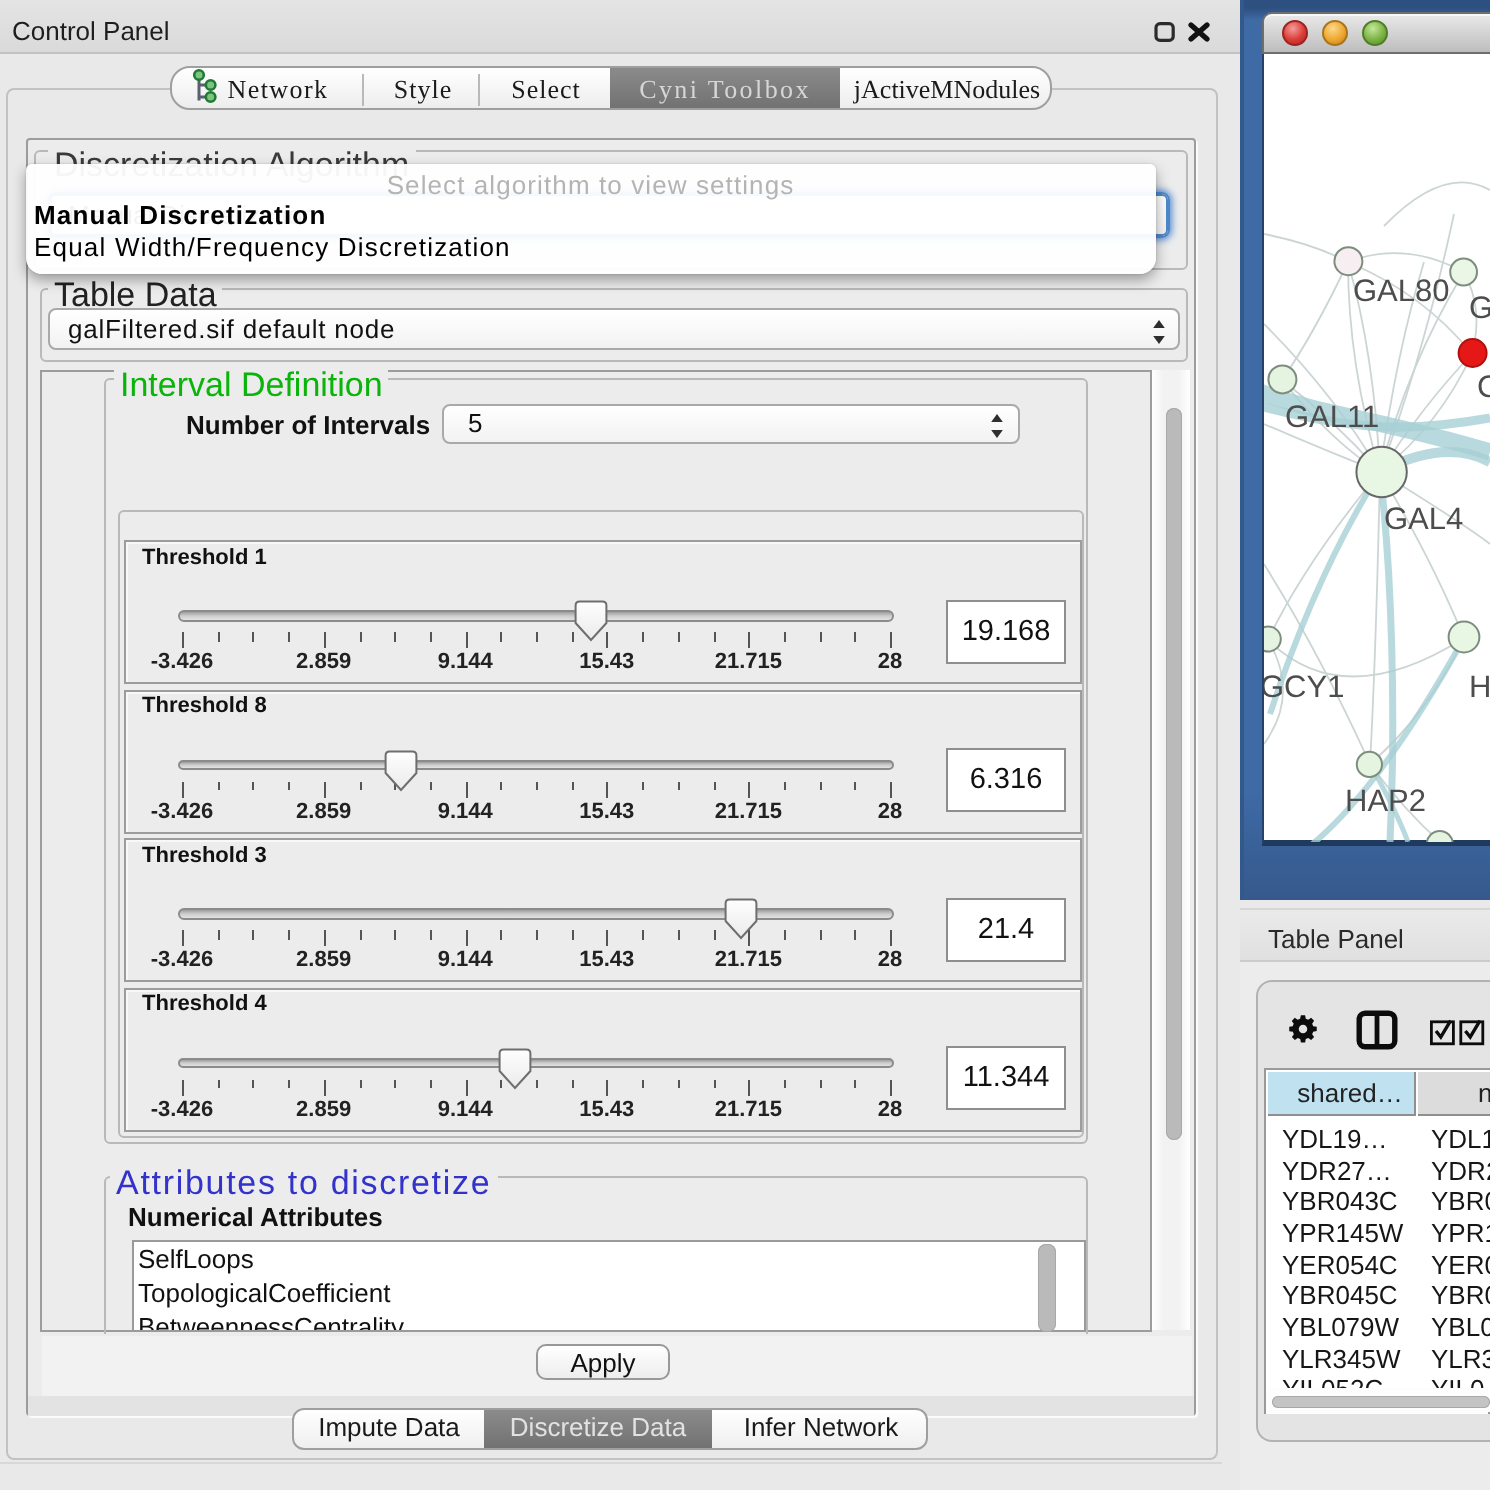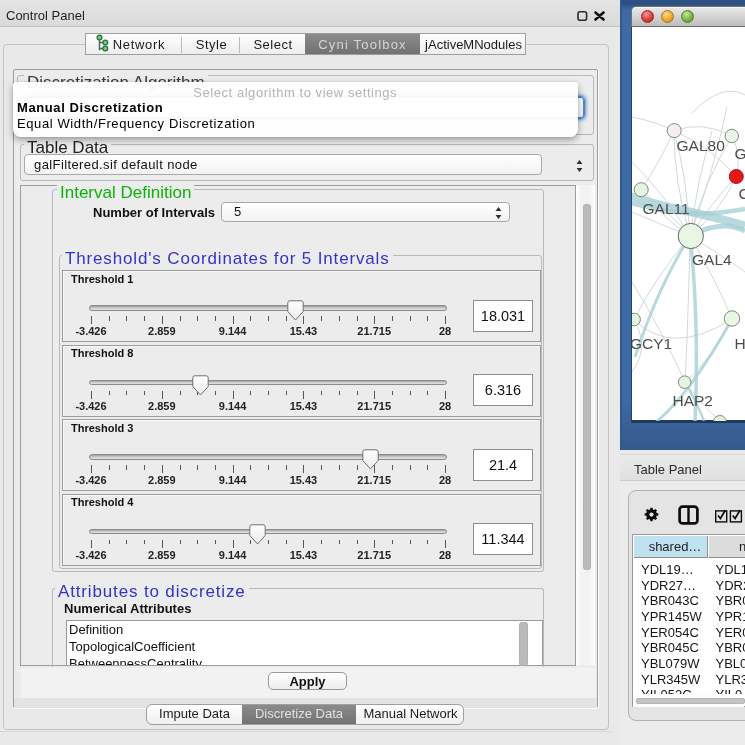--- a/index.html
+++ b/index.html
@@ -12,22 +12,22 @@
 #titlebar .t { position:absolute; left:6px; top:8px; font-size:13px; color:#1e1e1e; }
 .winbtn { position:absolute; top:11px; }
 
 #dock { left:3px; top:44px; width:605.5px; height:685.5px;
   border:1px solid #c2c2c2; border-radius:4px; background:#e9e9e9; }
 #cyni { left:12.5px; top:69px; width:585px; height:639px;
   border:1px solid #9c9c9c; border-radius:2px; background:#ececec;
   box-shadow:1px 1px 0 rgba(255,255,255,0.8); }
 
 #tabbar { left:85px; top:33px; width:441px; height:22px;
-  border:1px solid #9f9f9f; border-radius:0;
-  background:linear-gradient(#ffffff,#ededed); overflow:hidden; }
+  border:1px solid #9f9f9f; border-radius:10px;
+  background:linear-gradient(#ffffff,#ededed); overflow:hidden;font-family:Liberation Serif, serif; }
 #tabbar .seg { position:absolute; top:0; height:22px; font-size:13px; color:#1a1a1a;
   text-align:center; line-height:21px; }
 #tabbar .sel { background:linear-gradient(#8b8b8b,#6f6f6f); color:#d6d6d6; }
 #tabbar .sep { position:absolute; top:3px; height:16px; width:1px; background:#b9b9b9; }
 
 .group { position:absolute; border:1px solid #b9b9b9; border-radius:3px; }
 .gtitle { position:absolute; font-size:17px; background:#ececec; padding:0 3px; }
 
 .combo { position:absolute; background:linear-gradient(#ffffff,#f2f2f2); border:1px solid #a9a9a9; border-radius:4px;
   font-size:13px; color:#111; }
@@ -49,23 +49,23 @@
   color:#222; text-align:center; }
 .thumb { position:absolute; top:29px; width:17px; height:21px; }
 
 #numlist { left:66px; top:620px; width:477px; height:46px; background:#fff;
   border:1px solid #9a9a9a; font-size:13px; color:#111; overflow:hidden; }
 #numlist div { padding-left:2px; height:17.2px; line-height:17.2px; }
 
 .sb-track { position:absolute; background:linear-gradient(90deg,#ffffff,#f2f2f2 30%,#f2f2f2 70%,#ffffff); }
 .sb-thumb { position:absolute; border-radius:4px; background:#bababa; box-shadow:inset 0 0 0 0.5px #a8a8a8; }
 
-#apply { left:268px; top:672px; width:79px; height:18px; border:1px solid #989898;
+#apply { left:268px; top:672px; width:67px; height:18px; border:1px solid #989898;
   border-radius:5px; background:linear-gradient(#ffffff,#ededed); font-size:13px;
-  color:#111; text-align:center; line-height:17px;font-weight:bold; }
+  color:#111; text-align:center; line-height:17px; }
 #btabs { left:146px; top:704px; width:318px; height:21px; border:1px solid #9f9f9f;
   border-radius:6px; background:linear-gradient(#ffffff,#efefef); overflow:hidden; }
 #btabs .seg { position:absolute; top:0; height:21px; font-size:13px; color:#1a1a1a;
   text-align:center; line-height:18px; }
 #btabs .sel { background:linear-gradient(#8b8b8b,#6f6f6f); color:#e2e2e2; }
 
 #popup { left:13px; top:82px; width:564.5px; height:54.5px;
   background:rgba(255,255,255,0.95); border-radius:3px 3px 8px 8px;
   box-shadow:0 3px 7px rgba(0,0,0,0.35), 0 0 1px rgba(0,0,0,0.2); }
 #popup .hint { position:absolute; left:0; right:0; top:3px; text-align:center;
@@ -132,21 +132,21 @@
 
   <div class="group" style="left:17px;top:75px;width:576.5px;height:60px;"></div>
   <div class="gtitle" style="left:24px;top:73px;color:#3a3a3a;">Discretization Algorithm</div>
   <div class="combo" style="left:24px;top:96px;width:561px;height:23px;
        box-shadow:0 0 3.5px 1px rgba(70,130,210,0.9), inset 0 0 0 1px #4e88c8; border-color:#4e88c8;">
     <span class="txt">Manual Discretization</span>
   </div>
 
   <div class="group" style="left:20px;top:144px;width:573.5px;height:37px;"></div>
   <div class="gtitle" style="left:24px;top:138px;color:#222;">Table Data</div>
-  <div class="combo" style="left:24px;top:154px;width:518px;height:21px;">
+  <div class="combo" style="left:24px;top:154px;width:566px;height:21px;">
     <span class="txt" style="top:1.5px;letter-spacing:0.4px;">galFiltered.sif default node</span>
     <span class="spin" style="left:551px;top:4.5px;">
         <svg width="7" height="12" viewBox="0 0 7 12">
       <path d="M3.5 0 L6.4 4 H0.6 Z" fill="#2e2e2e"></path>
           <path d="M3.5 12 L0.6 8 H6.4 Z" fill="#2e2e2e"></path>
         </svg>
       </span>
   </div>
 
   <div class="abs" style="left:20px;top:184.5px;width:555.5px;height:481.5px;
@@ -159,21 +159,20 @@
     <span class="txt" style="top:1.5px;left:12px;">5</span>
     <span class="spin" style="left:273px;top:4px;">
         <svg width="7" height="12" viewBox="0 0 7 12">
       <path d="M3.5 0 L6.4 4 H0.6 Z" fill="#2e2e2e"></path>
           <path d="M3.5 12 L0.6 8 H6.4 Z" fill="#2e2e2e"></path>
         </svg>
       </span>
   </div>
 
   <div class="group" style="left:58.5px;top:254.5px;width:483.5px;height:314.5px;"></div>
-  <div class="gtitle" style="left:62px;top:248.5px;color:#3333cc;letter-spacing:0.85px;">Threshold's Coordinates for 5 Intervals</div>
 
   <div id="throws">
       <div class="throw" style="top:270px;">
         <div class="lbl">Threshold 1</div>
         <div class="track"></div>
         <div class="tick" style="left:28.0px;top:45px;height:8px;"></div>
         <div class="tick" style="left:45.7px;top:45px;height:4.5px;"></div>
         <div class="tick" style="left:63.4px;top:45px;height:4.5px;"></div>
         <div class="tick" style="left:81.1px;top:45px;height:4.5px;"></div>
         <div class="tick" style="left:98.8px;top:45px;height:8px;"></div>
@@ -201,21 +200,21 @@
         <div class="slbl" style="left:357.0px;">28</div>
         <svg class="thumb" style="left:223.8px;" viewBox="0 0 17 21">
           <path d="M2.8 0.8 H14.2 Q16.2 0.8 16.2 2.8 V11.5 L8.5 20 L0.8 11.5 V2.8 Q0.8 0.8 2.8 0.8 Z" fill="url(#tg0)" stroke="#6e6e6e" stroke-width="1"></path>
           <defs>
             <linearGradient id="tg0" x1="0" y1="0" x2="0" y2="1">
               <stop offset="0" stop-color="#fefefe"></stop>
               <stop offset="1" stop-color="#ebebeb"></stop>
             </linearGradient>
           </defs>
         </svg>
-        <div class="vbox">18.031</div>
+        <div class="vbox">19.168</div>
       </div>
       <div class="throw" style="top:344.5px;">
         <div class="lbl">Threshold 8</div>
         <div class="track"></div>
         <div class="tick" style="left:28.0px;top:45px;height:8px;"></div>
         <div class="tick" style="left:45.7px;top:45px;height:4.5px;"></div>
         <div class="tick" style="left:63.4px;top:45px;height:4.5px;"></div>
         <div class="tick" style="left:81.1px;top:45px;height:4.5px;"></div>
         <div class="tick" style="left:98.8px;top:45px;height:8px;"></div>
         <div class="tick" style="left:116.5px;top:45px;height:4.5px;"></div>
@@ -332,39 +331,39 @@
           </defs>
         </svg>
         <div class="vbox">11.344</div>
       </div>
     </div>
 
   <div class="group" style="left:52px;top:587.5px;width:491.5px;height:85px;border-bottom:none;"></div>
   <div class="gtitle" style="left:55px;top:581.5px;color:#3333cc;letter-spacing:0.85px;">Attributes to discretize</div>
   <div class="abs" style="left:64px;top:600.5px;font-size:13px;font-weight:bold;color:#111;">Numerical Attributes</div>
   <div class="abs" id="numlist">
-    <div>Definition</div>
+    <div>SelfLoops</div>
     <div>TopologicalCoefficient</div>
     <div>BetweennessCentrality</div>
   </div>
   <div class="sb-thumb" style="left:518.5px;top:621.5px;width:9px;height:44px;"></div>
 
   <div class="abs" style="left:21px;top:666.5px;width:554px;height:31px;background:#ececec;"></div>
 
   <div class="sb-track abs" style="left:576px;top:185px;width:19px;height:480px;"></div>
   <div class="sb-thumb" style="left:583px;top:204px;width:8px;height:366px;"></div>
 
   <div class="abs" style="left:21px;top:667.5px;width:575px;height:30px;background:#f2f2f2;"></div>
   <div class="abs" style="left:13.5px;top:697.5px;width:583px;height:10px;background:#e3e3e3;"></div>
   <div class="abs" id="apply">Apply</div>
 
   <div class="abs" id="btabs">
     <div class="seg" style="left:0;width:95px;">Impute Data</div>
     <div class="seg sel" style="left:95px;width:114px;">Discretize Data</div>
-    <div class="seg" style="left:209px;width:109px;">Manual Network</div>
+    <div class="seg" style="left:209px;width:109px;">Infer Network</div>
   </div>
   <div class="abs" style="left:0;top:731px;width:611px;height:1px;background:#d8d8d8;"></div>
 
   <div class="abs" id="popup">
     <div class="hint">Select algorithm to view settings</div>
     <div class="it1">Manual Discretization</div>
     <div class="it2">Equal Width/Frequency Discretization</div>
   </div>
 
   <div class="abs" id="bluewin"></div>

